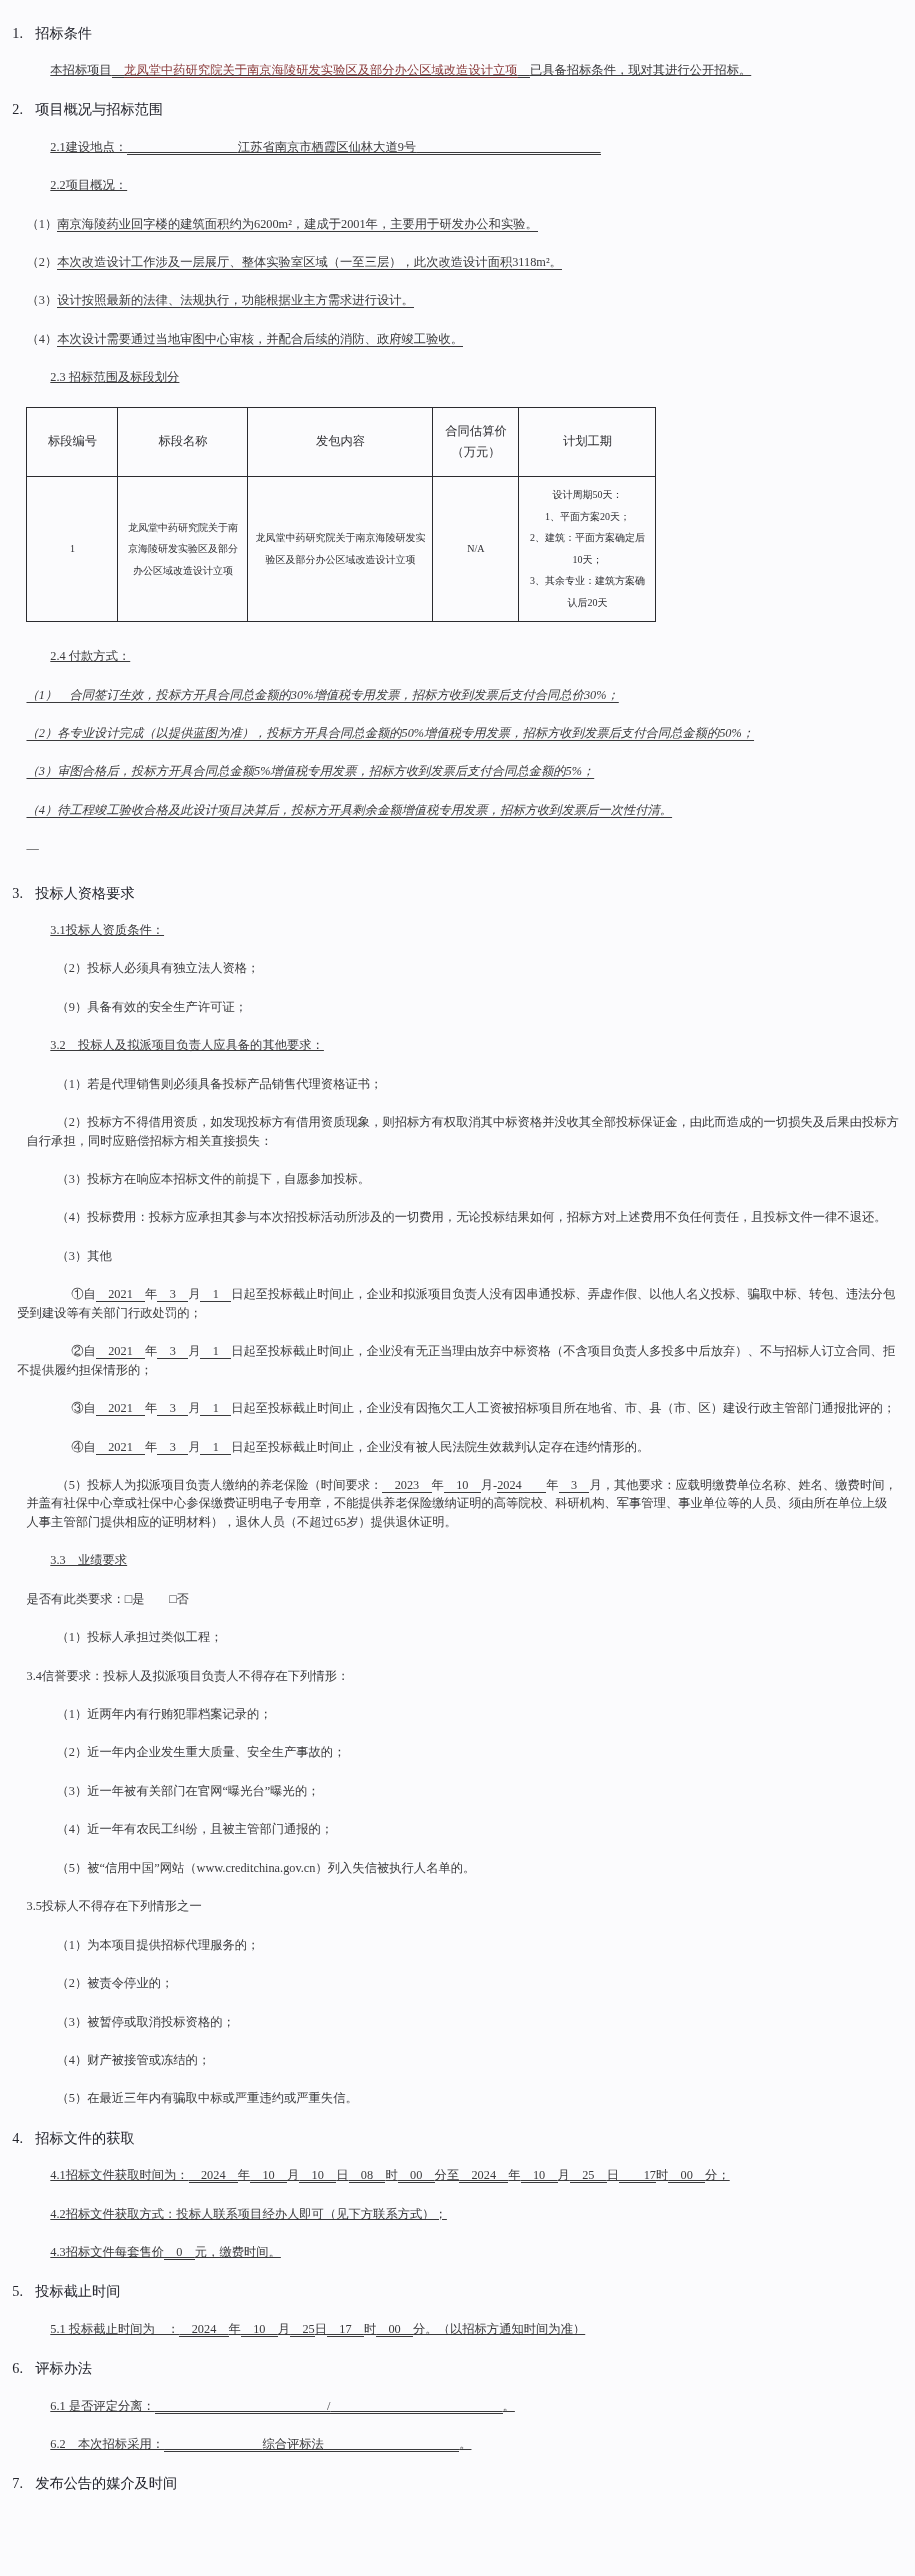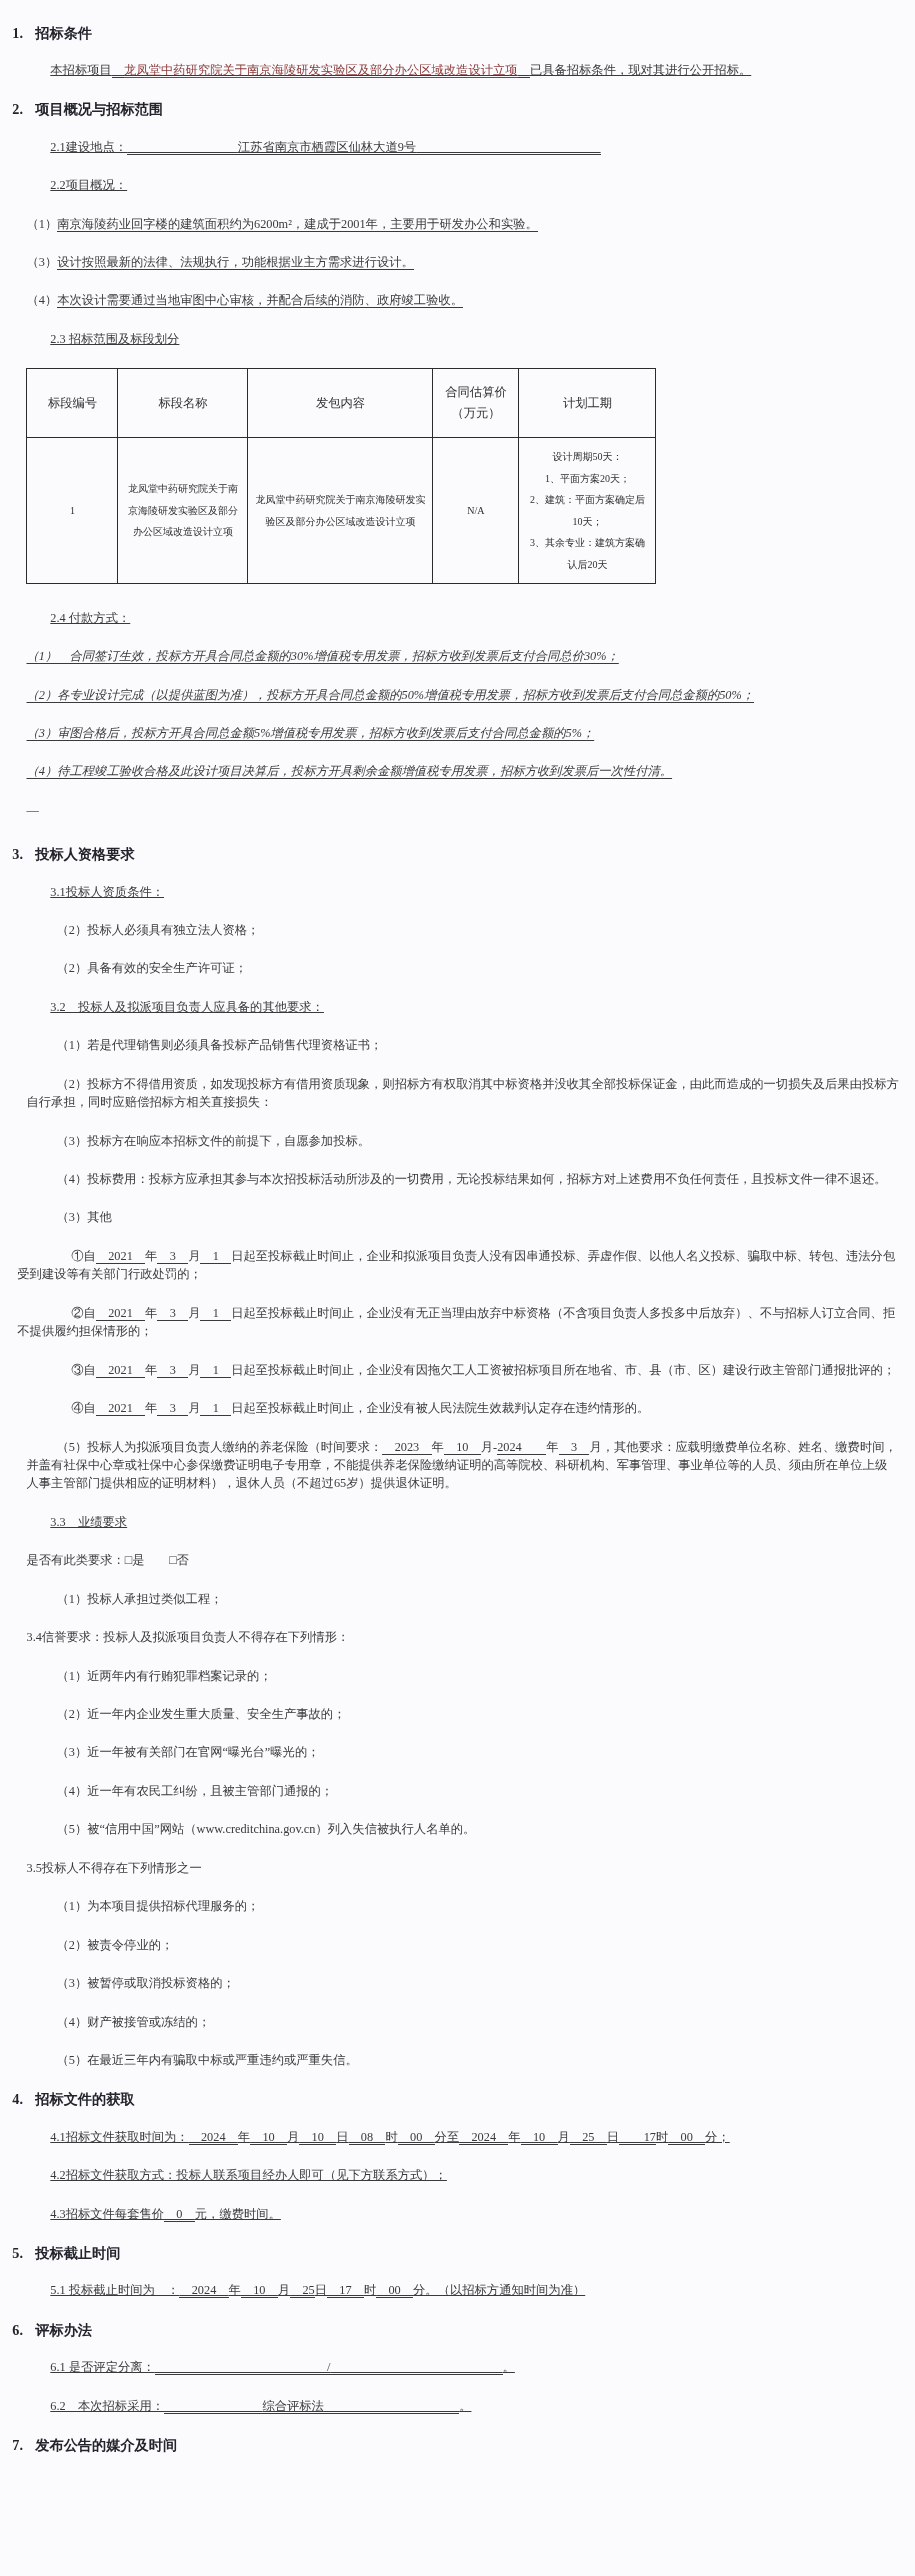--- a/index.html
+++ b/index.html
@@ -2,21 +2,21 @@
 <html style="font-size:15px"><head>
 <meta charset="utf-8">
 <style>
   html,body{margin:0;padding:0;background:#fbfbfd;}
   .doc{
     width:916px;min-height:2576px;box-sizing:border-box;
     margin:0 auto;padding:7.6px 17px 114px 12.3px;
     font-family:"Liberation Serif","DejaVu Serif",serif;
     color:#3a3a3c;font-size:12.3px;line-height:1.5;
   }
-  .h{font-weight:bold;color:#23242c;font-size:14.2px;margin:15px 0 17px 0;}
+  .h{font-weight:normal;color:#23242c;font-size:14.2px;margin:15px 0 17px 0;}
   .h .hn{display:inline-block;min-width:23px;}
   .p{margin:0 0 20px 0;}
   .ind40{margin-left:38px;text-decoration:underline;}   
   .ind15{margin-left:14.2px;}   
   .ind47{margin-left:14.2px;text-indent:30px;} 
   .ind72{margin-left:5px;text-indent:54px;} 
   .ul-text{text-decoration:underline;text-underline-offset:2.8px;font-style:italic;}
   .su{border-bottom:0.9px solid currentColor;white-space:pre;}
   .red{color:#8a3b3b;}
   table.bid{
@@ -42,20 +42,21 @@
     <span class="hn">1.</span><span>招标条件</span>
   </div>
   <p class="p ind40"><span>本招标项目</span><span class="su">　</span><span class="su red">龙凤堂中药研究院关于南京海陵研发实验区及部分办公区域改造设计立项</span><span class="su">　</span><span>已具备招标条件，现对其进行公开招标。</span></p>
 
   <div class="h">
     <span class="hn">2.</span><span>项目概况与招标范围</span>
   </div>
   <p class="p ind40"><span>2.1建设地点：</span><span class="su">　　　　　　　　　</span><span class="su">江苏省南京市栖霞区仙林大道9号</span><span class="su">　　　　　　　　　　　　　　　</span></p>
   <p class="p ind40">2.2项目概况：</p>
   <p class="p ind15"><span>（1）</span><span class="su">南京海陵药业回字楼的建筑面积约为6200m²，建成于2001年，主要用于研发办公和实验。</span></p>
+  <p class="p ind15"><span>（2）</span><span class="su">本次改造设计工作涉及一层展厅、整体实验室区域（一至三层），此次改造设计面积3118m²。</span></p>
   <p class="p ind15"><span>（3）</span><span class="su">设计按照最新的法律、法规执行，功能根据业主方需求进行设计。</span></p>
   <p class="p ind15"><span>（4）</span><span class="su">本次设计需要通过当地审图中心审核，并配合后续的消防、政府竣工验收。</span></p>
   <p class="p ind40">2.3 招标范围及标段划分</p>
 
   <table class="bid">
     <colgroup>
         <col class="c0">
         <col class="c1">
         <col class="c2">
         <col class="c3">
@@ -88,21 +89,21 @@
   <p class="p ind15 ul-text">（2）各专业设计完成（以提供蓝图为准），投标方开具合同总金额的50%增值税专用发票，招标方收到发票后支付合同总金额的50%；</p>
   <p class="p ind15 ul-text">（3）审图合格后，投标方开具合同总金额5%增值税专用发票，招标方收到发票后支付合同总金额的5%；</p>
   <p class="p ind15 ul-text">（4）待工程竣工验收合格及此设计项目决算后，投标方开具剩余金额增值税专用发票，招标方收到发票后一次性付清。</p>
   <p class="p dash">—</p>
 
   <div class="h">
     <span class="hn">3.</span><span>投标人资格要求</span>
   </div>
   <p class="p ind40">3.1投标人资质条件：</p>
   <p class="p ind47">（2）投标人必须具有独立法人资格；</p>
-  <p class="p ind47">（2）具备有效的安全生产许可证；</p>
+  <p class="p ind47">（9）具备有效的安全生产许可证；</p>
   <p class="p ind40">3.2　投标人及拟派项目负责人应具备的其他要求：</p>
   <p class="p ind47">（1）若是代理销售则必须具备投标产品销售代理资格证书；</p>
   <p class="p ind47">（2）投标方不得借用资质，如发现投标方有借用资质现象，则招标方有权取消其中标资格并没收其全部投标保证金，由此而造成的一切损失及后果由投标方自行承担，同时应赔偿招标方相关直接损失：</p>
   <p class="p ind47">（3）投标方在响应本招标文件的前提下，自愿参加投标。</p>
   <p class="p ind47">（4）投标费用：投标方应承担其参与本次招投标活动所涉及的一切费用，无论投标结果如何，招标方对上述费用不负任何责任，且投标文件一律不退还。</p>
   <p class="p ind47">（3）其他</p>
   <p class="p ind72"><span>①自</span><span class="su">　2021　</span><span>年</span><span class="su">　3　</span><span>月</span><span class="su">　1　</span><span>日起至投标截止时间止，企业和拟派项目负责人没有因串通投标、弄虚作假、以他人名义投标、骗取中标、转包、违法分包受到建设等有关部门行政处罚的；</span></p>
   <p class="p ind72"><span>②自</span><span class="su">　2021　</span><span>年</span><span class="su">　3　</span><span>月</span><span class="su">　1　</span><span>日起至投标截止时间止，企业没有无正当理由放弃中标资格（不含项目负责人多投多中后放弃）、不与招标人订立合同、拒不提供履约担保情形的；</span></p>
   <p class="p ind72"><span>③自</span><span class="su">　2021　</span><span>年</span><span class="su">　3　</span><span>月</span><span class="su">　1　</span><span>日起至投标截止时间止，企业没有因拖欠工人工资被招标项目所在地省、市、县（市、区）建设行政主管部门通报批评的；</span></p>
   <p class="p ind72"><span>④自</span><span class="su">　2021　</span><span>年</span><span class="su">　3　</span><span>月</span><span class="su">　1　</span><span>日起至投标截止时间止，企业没有被人民法院生效裁判认定存在违约情形的。</span></p>

